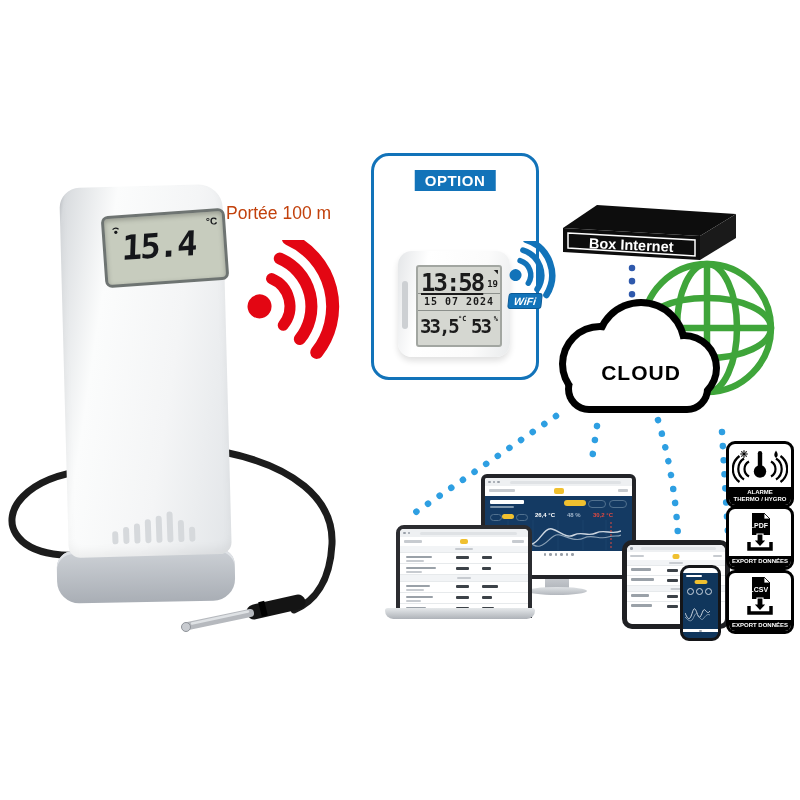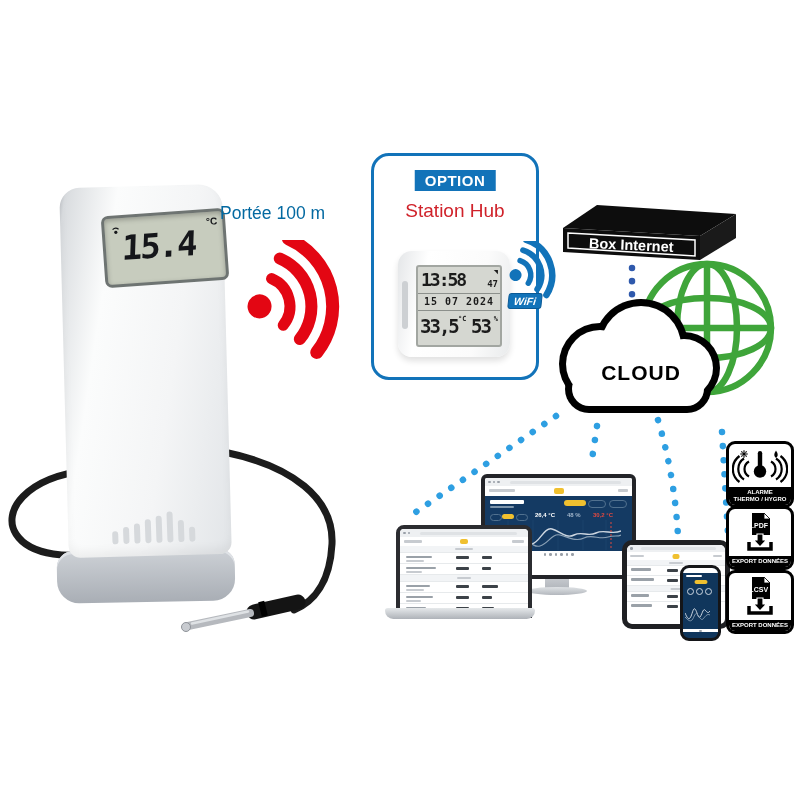--- a/index.html
+++ b/index.html
@@ -38,32 +38,32 @@
   .opt-model{position:absolute;left:0;right:0;top:66px;text-align:center;
     color:#d0222a;font-size:19px;font-weight:bold;}
   .cube{position:absolute;left:24px;top:95px;width:112px;height:106px;
     background:linear-gradient(100deg,#e4e6e8 0%,#ffffff 24%,#fbfbfb 70%,#e9ebec 100%);
     border-radius:14px;box-shadow:0 4px 6px rgba(0,0,0,.12);}
   .cube-slot{position:absolute;left:4px;top:30px;width:6px;height:48px;background:#cdd0d3;border-radius:3px;}
   .cube-lcd{position:absolute;left:18px;top:14px;width:82px;height:78px;
     background:#d5d7d1;border:2px solid #a2a6a1;border-radius:3px;overflow:hidden;
     font-family:"DejaVu Sans Mono",monospace;color:#1b1b1b;}
   .hub-r1{position:relative;height:26px;border-bottom:1px solid #8c908c;}
-  .hub-time{position:absolute;left:3px;top:2px;font-size:18px;font-weight:bold;letter-spacing:-2px;}
+  .hub-time{position:absolute;left:3px;top:2px;font-size:24px;font-weight:bold;letter-spacing:-2px;text-decoration:underline;}
   .hub-sig{position:absolute;right:2px;top:2px;font-size:7px;line-height:7px;}
   .hub-sec{position:absolute;right:2px;top:12px;font-size:9px;font-weight:bold;}
   .hub-r2{position:relative;height:16px;border-bottom:1px solid #8c908c;
     text-align:center;font-size:10px;font-weight:bold;line-height:16px;letter-spacing:1px;}
   .hub-r3{position:relative;height:32px;}
   .hub-temp{position:absolute;left:2px;top:4px;font-size:19px;font-weight:bold;letter-spacing:-2px;}
   .hub-tu{position:absolute;left:40px;top:4px;font-size:7px;font-weight:bold;}
   .hub-hum{position:absolute;right:10px;top:4px;font-size:19px;font-weight:bold;letter-spacing:-2px;}
   .hub-hu{position:absolute;right:2px;top:4px;font-size:7px;font-weight:bold;}
 
-  .range-label{left:220px;top:203px;font-size:17.5px;color:#0369a1;z-index:4;}
+  .range-label{left:226px;top:203px;font-size:17.5px;color:#c2410c;z-index:4;}
   .wifi-chip{left:508px;top:293px;z-index:5;background:#1273b9;color:#fff;
     font-size:10.5px;font-weight:bold;font-style:italic;padding:1px 5px;border-radius:3px;
     border:1px solid #0a5a96;transform:skewX(-6deg);}
 
   
   .monitor{left:481px;top:474px;width:147px;height:97px;z-index:5;background:#fff;
     border:4px solid #232428;border-radius:6px;overflow:hidden;}
   .mon-chrome{height:8px;background:#eef0f2;display:flex;align-items:center;gap:2px;padding:0 3px;}
   .dot{width:2.5px;height:2.5px;border-radius:50%;background:#9aa0a8;}
   .mon-nav{height:10px;background:#fff;position:relative;}
@@ -151,28 +151,27 @@
     <g transform="rotate(-14 40 62)" stroke="#e30613" fill="none" stroke-linecap="round">
       <circle cx="22" cy="62" r="12" fill="#e30613" stroke="none"></circle>
       <path d="M 40.4 38 A 30 30 0 0 1 40.4 86" stroke-width="11"></path>
       <path d="M 53.2 20.5 A 52 52 0 0 1 53.2 103.5" stroke-width="12"></path>
       <path d="M 66.4 3.5 A 74 74 0 0 1 66.4 120.5" stroke-width="13"></path>
     </g>
   </svg>
 
   <div class="abs option-panel">
     <div class="opt-badge">OPTION</div>
-    <div class="opt-product">Station Hub</div>
     <div class="cube">
       <div class="cube-slot"></div>
       <div class="cube-lcd">
         <div class="hub-r1">
           <span class="hub-time">13:58</span>
           <span class="hub-sig">◥</span>
-          <span class="hub-sec">47</span>
+          <span class="hub-sec">19</span>
         </div>
         <div class="hub-r2">15 07 2024</div>
         <div class="hub-r3">
           <span class="hub-temp">33,5</span>
           <span class="hub-tu">°C</span>
           <span class="hub-hum">53</span>
           <span class="hub-hu">%</span>
         </div>
       </div>
     </div>

